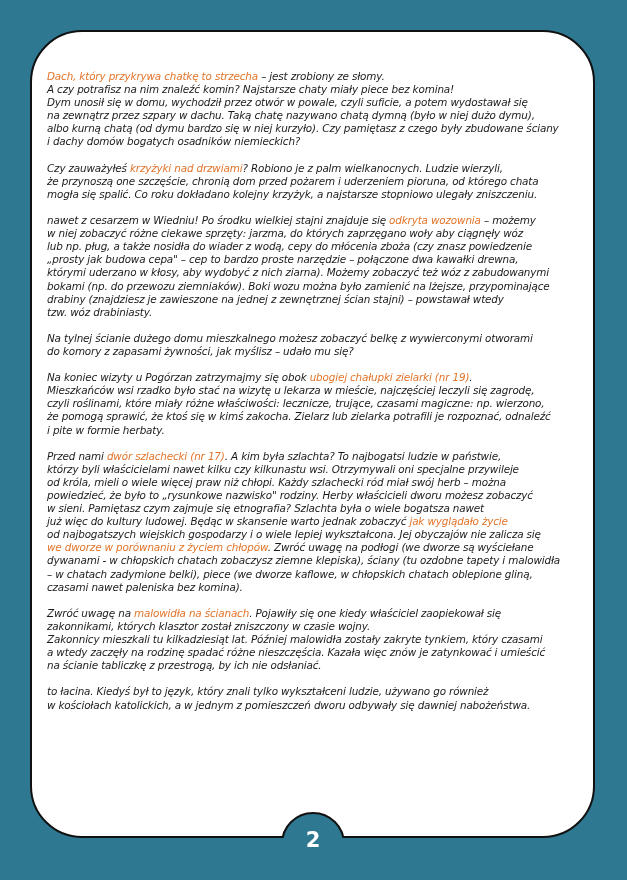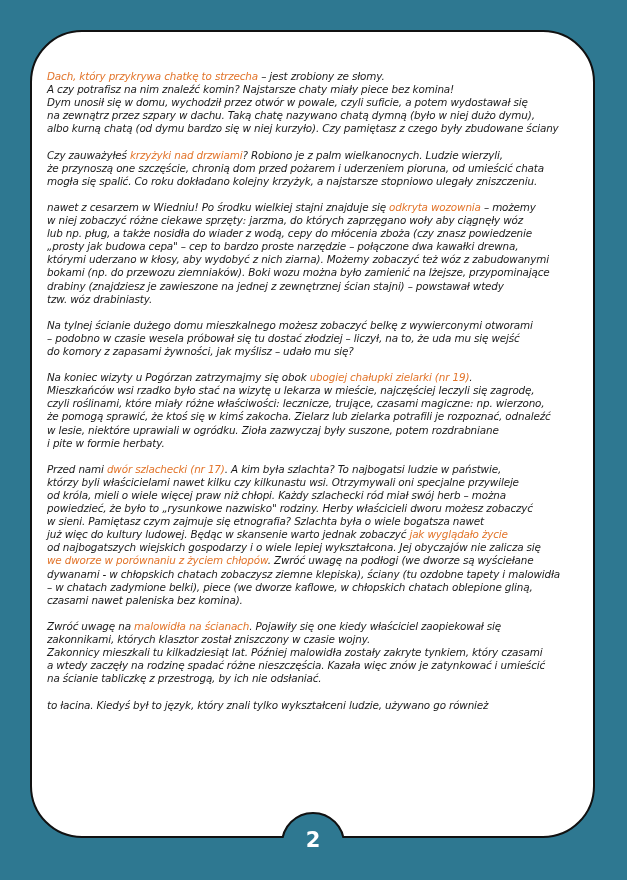--- a/index.html
+++ b/index.html
@@ -67,47 +67,46 @@
 <div class="tab-cover"></div>
 <div class="page-num">2</div>
 
 <div class="content" id="content">
     <p class="para">
       <span class="line"><span class="hl">Dach, który przykrywa chatkę to strzecha</span><span> – jest zrobiony ze słomy.</span></span>
       <span class="line"><span>A czy potrafisz na nim znaleźć komin? Najstarsze chaty miały piece bez komina!</span></span>
       <span class="line"><span>Dym unosił się w domu, wychodził przez otwór w powale, czyli suficie, a potem wydostawał się</span></span>
       <span class="line"><span>na zewnątrz przez szpary w dachu. Taką chatę nazywano chatą dymną (było w niej dużo dymu),</span></span>
       <span class="line"><span>albo kurną chatą (od dymu bardzo się w niej kurzyło). Czy pamiętasz z czego były zbudowane ściany</span></span>
+      <span class="line"><span>i dachy domów bogatych osadników niemieckich?</span></span>
     </p>
     <p class="para">
       <span class="line"><span>Czy zauważyłeś </span><span class="hl">krzyżyki nad drzwiami</span><span>? Robiono je z palm wielkanocnych. Ludzie wierzyli,</span></span>
-      <span class="line"><span>że przynoszą one szczęście, chronią dom przed pożarem i uderzeniem pioruna, od umieścić chata</span></span>
+      <span class="line"><span>że przynoszą one szczęście, chronią dom przed pożarem i uderzeniem pioruna, od którego chata</span></span>
       <span class="line"><span>mogła się spalić. Co roku dokładano kolejny krzyżyk, a najstarsze stopniowo ulegały zniszczeniu.</span></span>
     </p>
     <p class="para">
       <span class="line"><span>nawet z cesarzem w Wiedniu! Po środku wielkiej stajni znajduje się </span><span class="hl">odkryta wozownia</span><span> – możemy</span></span>
       <span class="line"><span>w niej zobaczyć różne ciekawe sprzęty: jarzma, do których zaprzęgano woły aby ciągnęły wóz</span></span>
       <span class="line"><span>lub np. pług, a także nosidła do wiader z wodą, cepy do młócenia zboża (czy znasz powiedzenie</span></span>
       <span class="line"><span>„prosty jak budowa cepa" – cep to bardzo proste narzędzie – połączone dwa kawałki drewna,</span></span>
       <span class="line"><span>którymi uderzano w kłosy, aby wydobyć z nich ziarna). Możemy zobaczyć też wóz z zabudowanymi</span></span>
       <span class="line"><span>bokami (np. do przewozu ziemniaków). Boki wozu można było zamienić na lżejsze, przypominające</span></span>
       <span class="line"><span>drabiny (znajdziesz je zawieszone na jednej z zewnętrznej ścian stajni) – powstawał wtedy</span></span>
       <span class="line"><span>tzw. wóz drabiniasty.</span></span>
     </p>
     <p class="para">
       <span class="line"><span>Na tylnej ścianie dużego domu mieszkalnego możesz zobaczyć belkę z wywierconymi otworami</span></span>
-      <span class="line"><span>– podobno w czasie wesela próbował się tu dostać złodziej – liczył, na to, że uda mu się wejść</span></span>
       <span class="line"><span>do komory z zapasami żywności, jak myślisz – udało mu się?</span></span>
     </p>
     <p class="para">
       <span class="line"><span>Na koniec wizyty u Pogórzan zatrzymajmy się obok </span><span class="hl">ubogiej chałupki zielarki (nr 19)</span><span>.</span></span>
       <span class="line"><span>Mieszkańców wsi rzadko było stać na wizytę u lekarza w mieście, najczęściej leczyli się zagrodę,</span></span>
       <span class="line"><span>czyli roślinami, które miały różne właściwości: lecznicze, trujące, czasami magiczne: np. wierzono,</span></span>
       <span class="line"><span>że pomogą sprawić, że ktoś się w kimś zakocha. Zielarz lub zielarka potrafili je rozpoznać, odnaleźć</span></span>
-      <span class="line"><span>w lesie, niektóre uprawiali w ogródku. Zioła zazwyczaj były suszone, potem rozdrabniane</span></span>
       <span class="line"><span>i pite w formie herbaty.</span></span>
     </p>
     <p class="para">
       <span class="line"><span>Przed nami </span><span class="hl">dwór szlachecki (nr 17)</span><span>. A kim była szlachta? To najbogatsi ludzie w państwie,</span></span>
       <span class="line"><span>którzy byli właścicielami nawet kilku czy kilkunastu wsi. Otrzymywali oni specjalne przywileje</span></span>
       <span class="line"><span>od króla, mieli o wiele więcej praw niż chłopi. Każdy szlachecki ród miał swój herb – można</span></span>
       <span class="line"><span>powiedzieć, że było to „rysunkowe nazwisko" rodziny. Herby właścicieli dworu możesz zobaczyć</span></span>
       <span class="line"><span>w sieni. Pamiętasz czym zajmuje się etnografia? Szlachta była o wiele bogatsza nawet</span></span>
       <span class="line"><span>już więc do kultury ludowej. Będąc w skansenie warto jednak zobaczyć </span><span class="hl">jak wyglądało życie</span></span>
       <span class="line"><span>od najbogatszych wiejskich gospodarzy i o wiele lepiej wykształcona. Jej obyczajów nie zalicza się</span></span>
@@ -118,14 +117,15 @@
     </p>
     <p class="para">
       <span class="line"><span>Zwróć uwagę na </span><span class="hl">malowidła na ścianach</span><span>. Pojawiły się one kiedy właściciel zaopiekował się</span></span>
       <span class="line"><span>zakonnikami, których klasztor został zniszczony w czasie wojny.</span></span>
       <span class="line"><span>Zakonnicy mieszkali tu kilkadziesiąt lat. Później malowidła zostały zakryte tynkiem, który czasami</span></span>
       <span class="line"><span>a wtedy zaczęły na rodzinę spadać różne nieszczęścia. Kazała więc znów je zatynkować i umieścić</span></span>
       <span class="line"><span>na ścianie tabliczkę z przestrogą, by ich nie odsłaniać.</span></span>
     </p>
     <p class="para">
       <span class="line"><span>to łacina. Kiedyś był to język, który znali tylko wykształceni ludzie, używano go również</span></span>
+      <span class="line"><span>w kościołach katolickich, a w jednym z pomieszczeń dworu odbywały się dawniej nabożeństwa.</span></span>
     </p>
   </div>
 
 </body></html>

